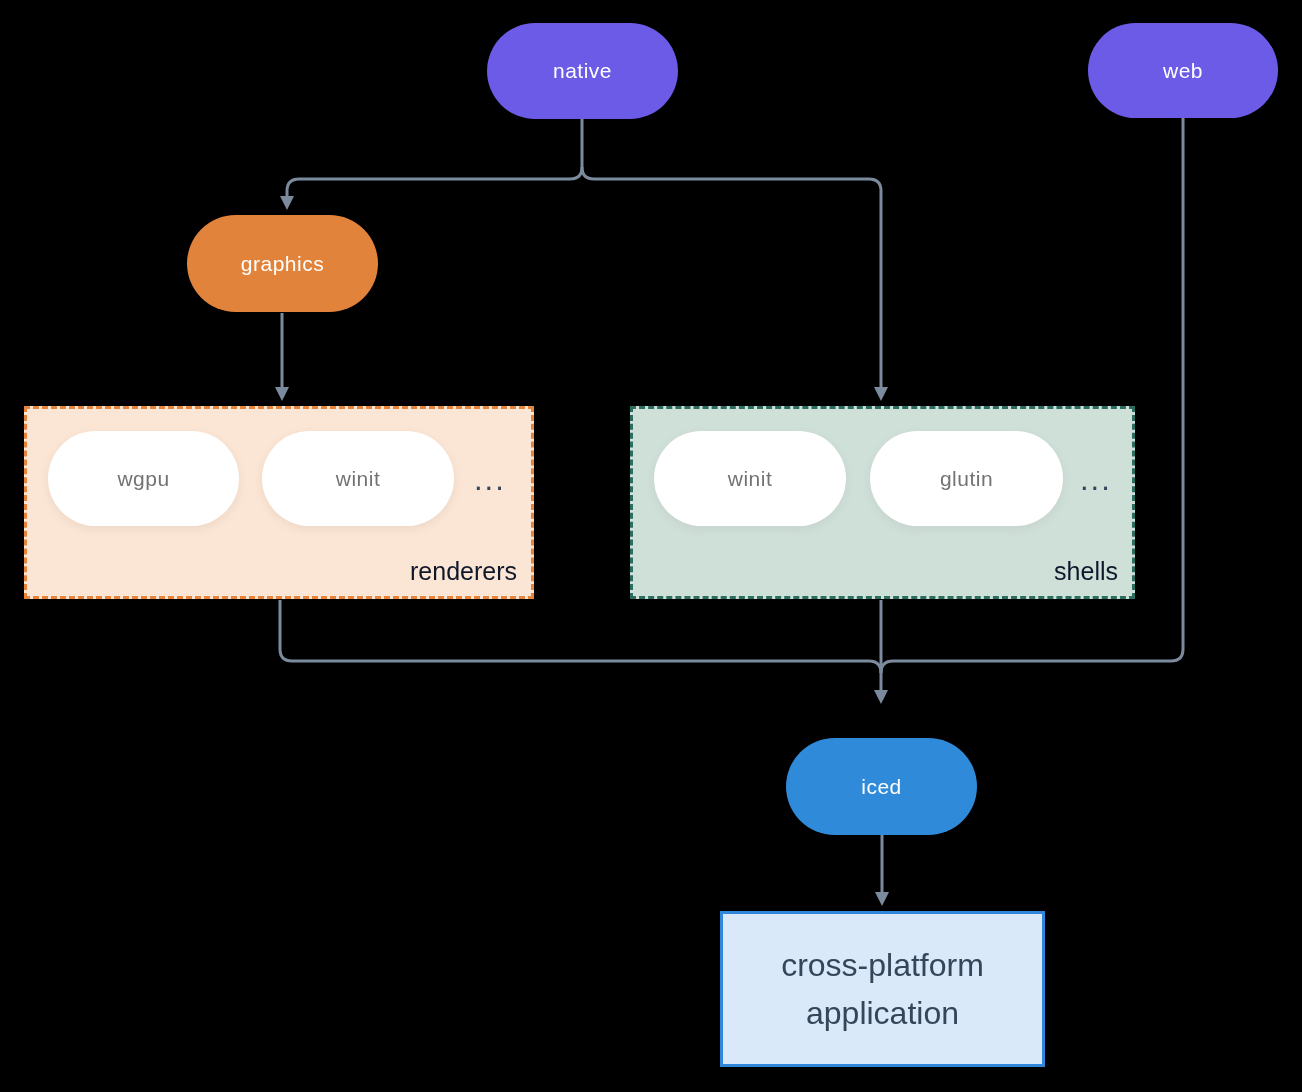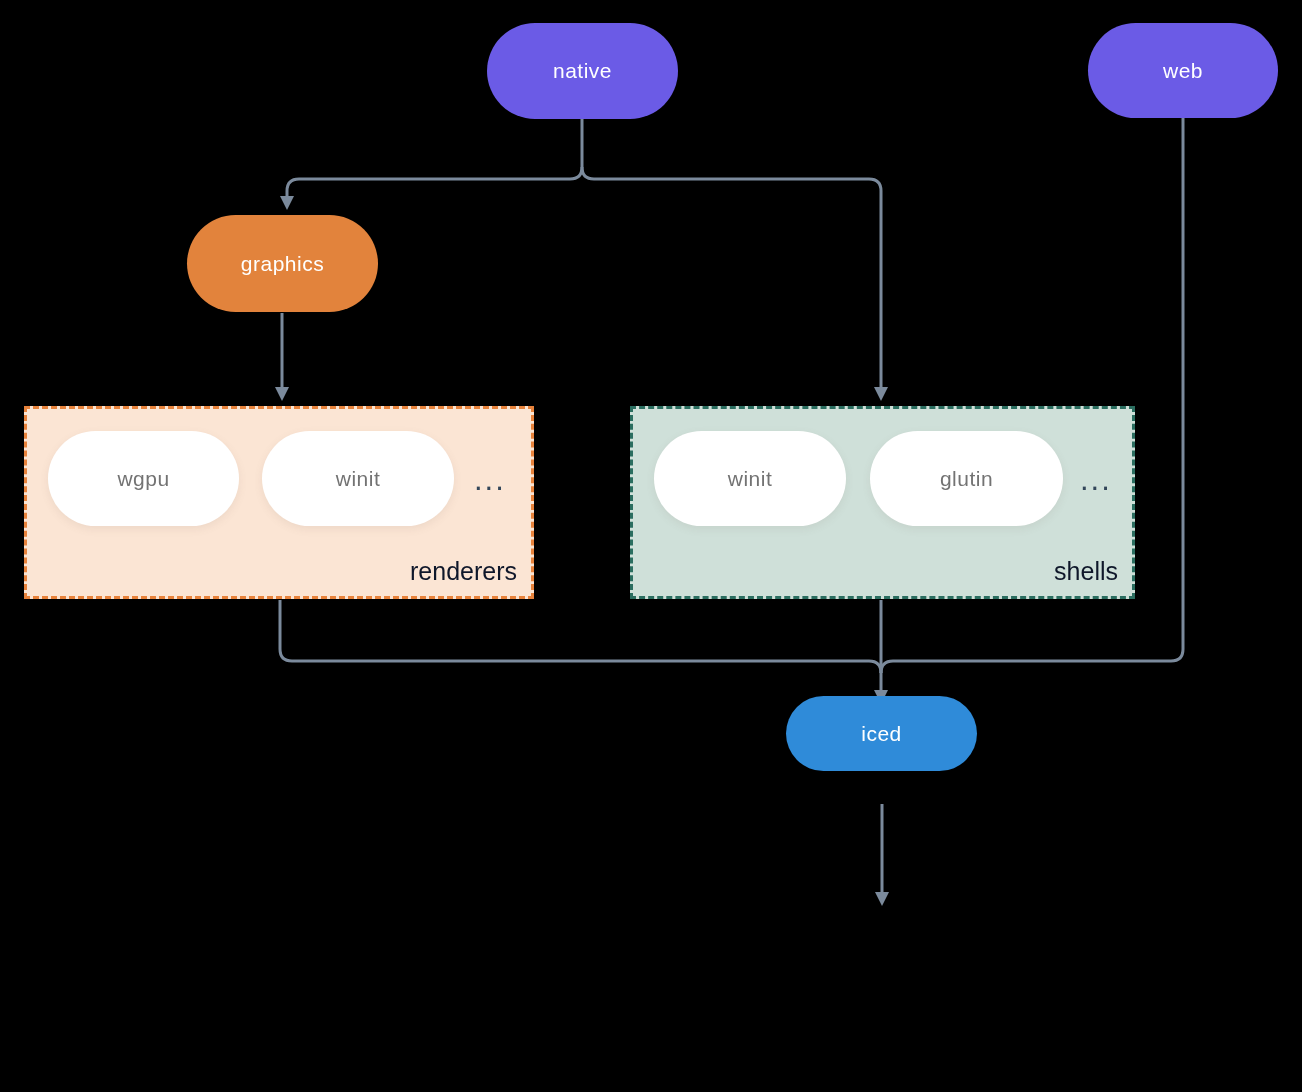--- a/index.html
+++ b/index.html
@@ -141,18 +141,22 @@
   <span class="ellipsis" style="left:474px; top:462px;">...</span>
 
   <div class="pill white" style="left:870px; top:431px; width:193px; height:95px;">
     <span>glutin</span>
   </div>
   <div class="pill white" style="left:654px; top:431px; width:192px; height:95px;">
     <span>winit</span>
   </div>
   <span class="ellipsis" style="left:1080px; top:462px;">...</span>
 
-  <div class="pill blue" style="left:786px; top:696px; width:191px; height:75px;">
+  <div class="pill blue" style="left:786px; top:738px; width:191px; height:97px;">
     <span>iced</span>
   </div>
 
+  <div class="app-box" style="left:720px; top:911px; width:325px; height:156px;">
+    <span>cross-platform</span>
+    <span>application</span>
+  </div>
 
 </div>
 
 </body></html>

